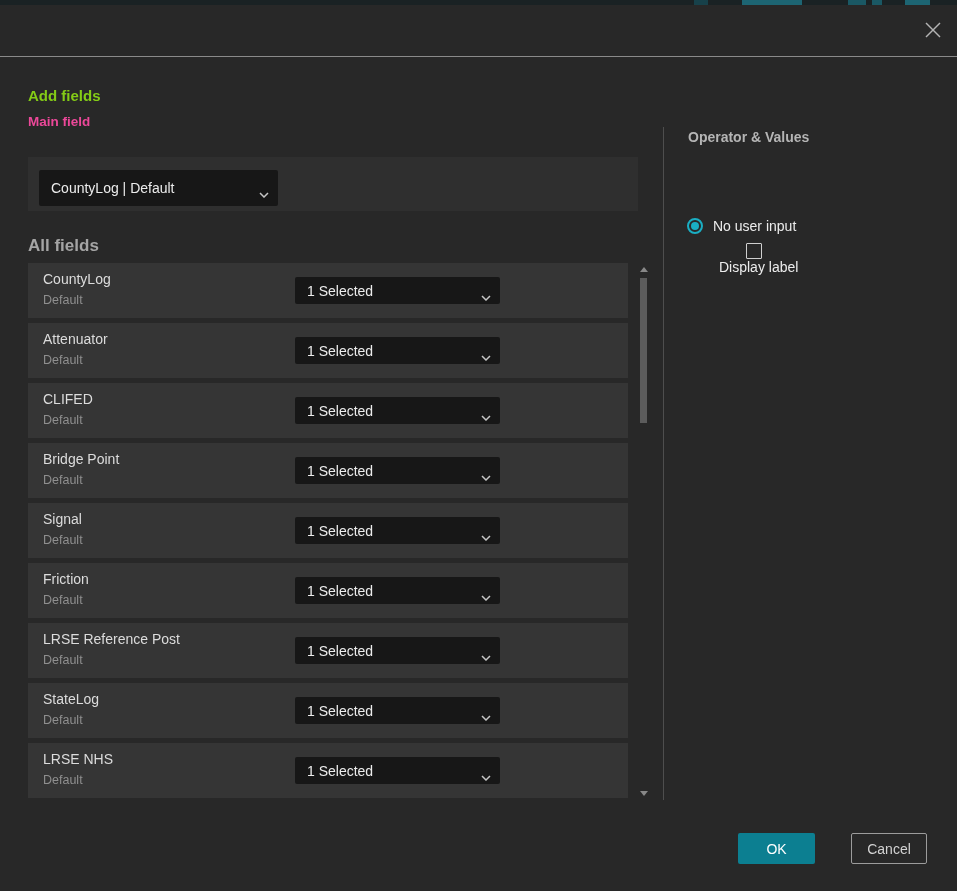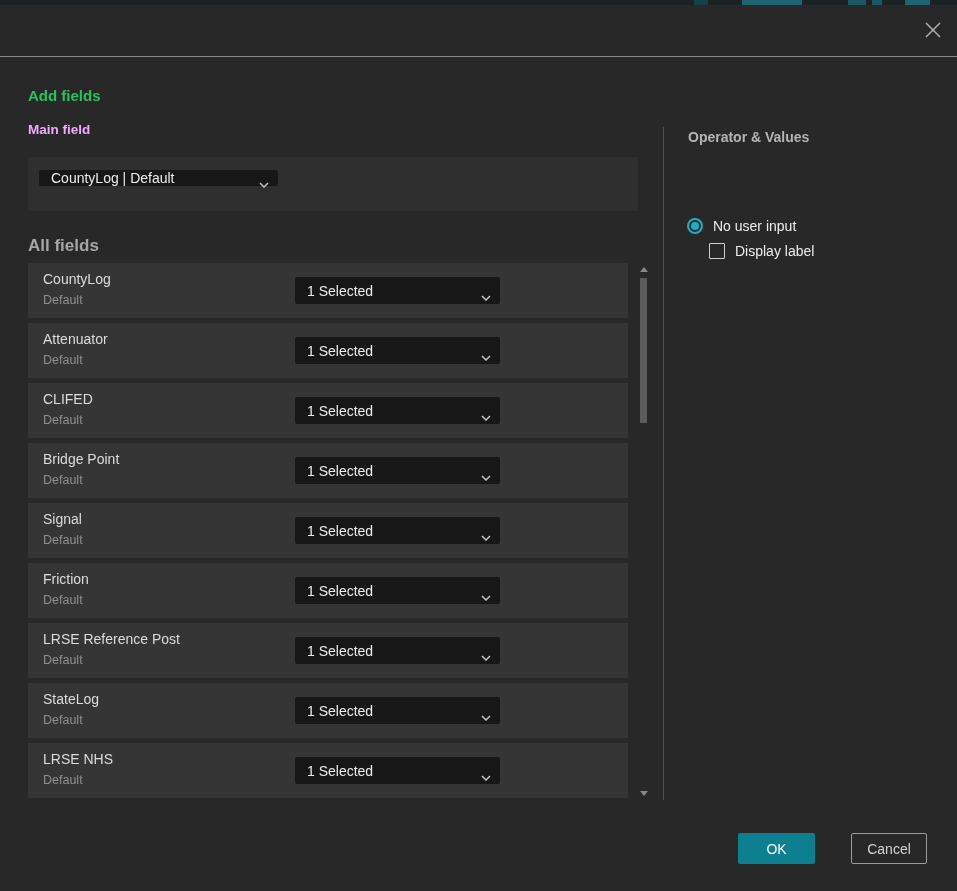--- a/index.html
+++ b/index.html
@@ -15,28 +15,28 @@
 
   .dialog{position:absolute;top:5px;left:0;width:957px;height:886px;background:#282828;}
 
   
   .dlg-header{position:absolute;top:0;left:0;right:0;height:51px;border-bottom:1px solid #8a8a8a;}
   .dlg-title{position:absolute;left:14px;top:0;line-height:51px;font-size:17px;font-weight:bold;color:#e4e4e4;letter-spacing:.2px;}
   .close-btn{position:absolute;right:14px;top:15px;width:20px;height:20px;cursor:pointer;color:#b3b3b3;}
   .close-btn svg{display:block;}
 
   
-  .h-add{position:absolute;left:28px;top:82px;font-size:15px;font-weight:bold;color:#22c55e;}
-  .h-main{position:absolute;left:28px;top:117px;font-size:13.5px;font-weight:bold;color:#f0abfc;}
+  .h-add{position:absolute;left:28px;top:82px;font-size:15px;font-weight:bold;color:#84cc16;}
+  .h-main{position:absolute;left:28px;top:109px;font-size:13.5px;font-weight:bold;color:#ec4899;}
   .h-all{position:absolute;left:28px;top:231px;font-size:17px;font-weight:bold;color:#a5a5a5;text-align:center;}
   .h-op{position:absolute;left:688px;top:124px;font-size:14px;font-weight:bold;color:#b5b5b5;}
 
   
   .select{
-    position:absolute;height:16px;background:#171717;border-radius:2px;
+    position:absolute;height:36px;background:#171717;border-radius:2px;
     display:flex;align-items:center;padding:0 26px 0 12px;box-sizing:border-box;
     color:#ececec;font-size:14px;cursor:pointer;white-space:nowrap;
   }
   .select .chev{position:absolute;right:9px;top:50%;margin-top:-3px;}
 
   
   .main-panel{position:absolute;left:28px;top:152px;width:610px;height:54px;background:#2f2f2f;}
   .sel-layer{left:11px;top:13px;width:239px;}
   .sel-field{left:267px;top:13px;width:207px;}
   .sel-field .cal{margin-right:8px;display:flex;align-items:center;}
@@ -56,21 +56,21 @@
 
   
   .v-divider{position:absolute;left:663px;top:122px;width:1px;height:673px;background:#4e4e4e;}
 
   
   .sel-op{left:688px;top:150px;width:239px;height:27px;background:#1a1a1a;}
   .radio-row{position:absolute;left:687px;top:213px;display:flex;align-items:center;cursor:pointer;}
   .radio{width:12px;height:12px;border:2px solid #1aaec3;border-radius:50%;display:flex;align-items:center;justify-content:center;}
   .radio .dot{width:8px;height:8px;border-radius:50%;background:#1aaec3;}
   .radio-label{margin-left:10px;font-size:14px;color:#ececec;}
-  .check-row{position:absolute;left:709px;top:238px;display:flex;align-items:center;cursor:pointer;}
+  .check-row{position:absolute;left:709px;top:238px;display:flex;align-items:center;cursor:pointer;flex-direction:column;}
   .checkbox{width:14px;height:14px;border:1px solid #cfcfcf;border-radius:1px;background:transparent;}
   .check-label{margin-left:10px;font-size:14px;color:#ececec;}
 
   
   .btn-ok{
     position:absolute;left:738px;top:828px;width:77px;height:31px;
     background:#0c7f91;border:none;border-radius:2px;color:#ffffff;
     font-size:14px;font-family:"Liberation Sans",sans-serif;cursor:pointer;
   }
   .btn-cancel{

